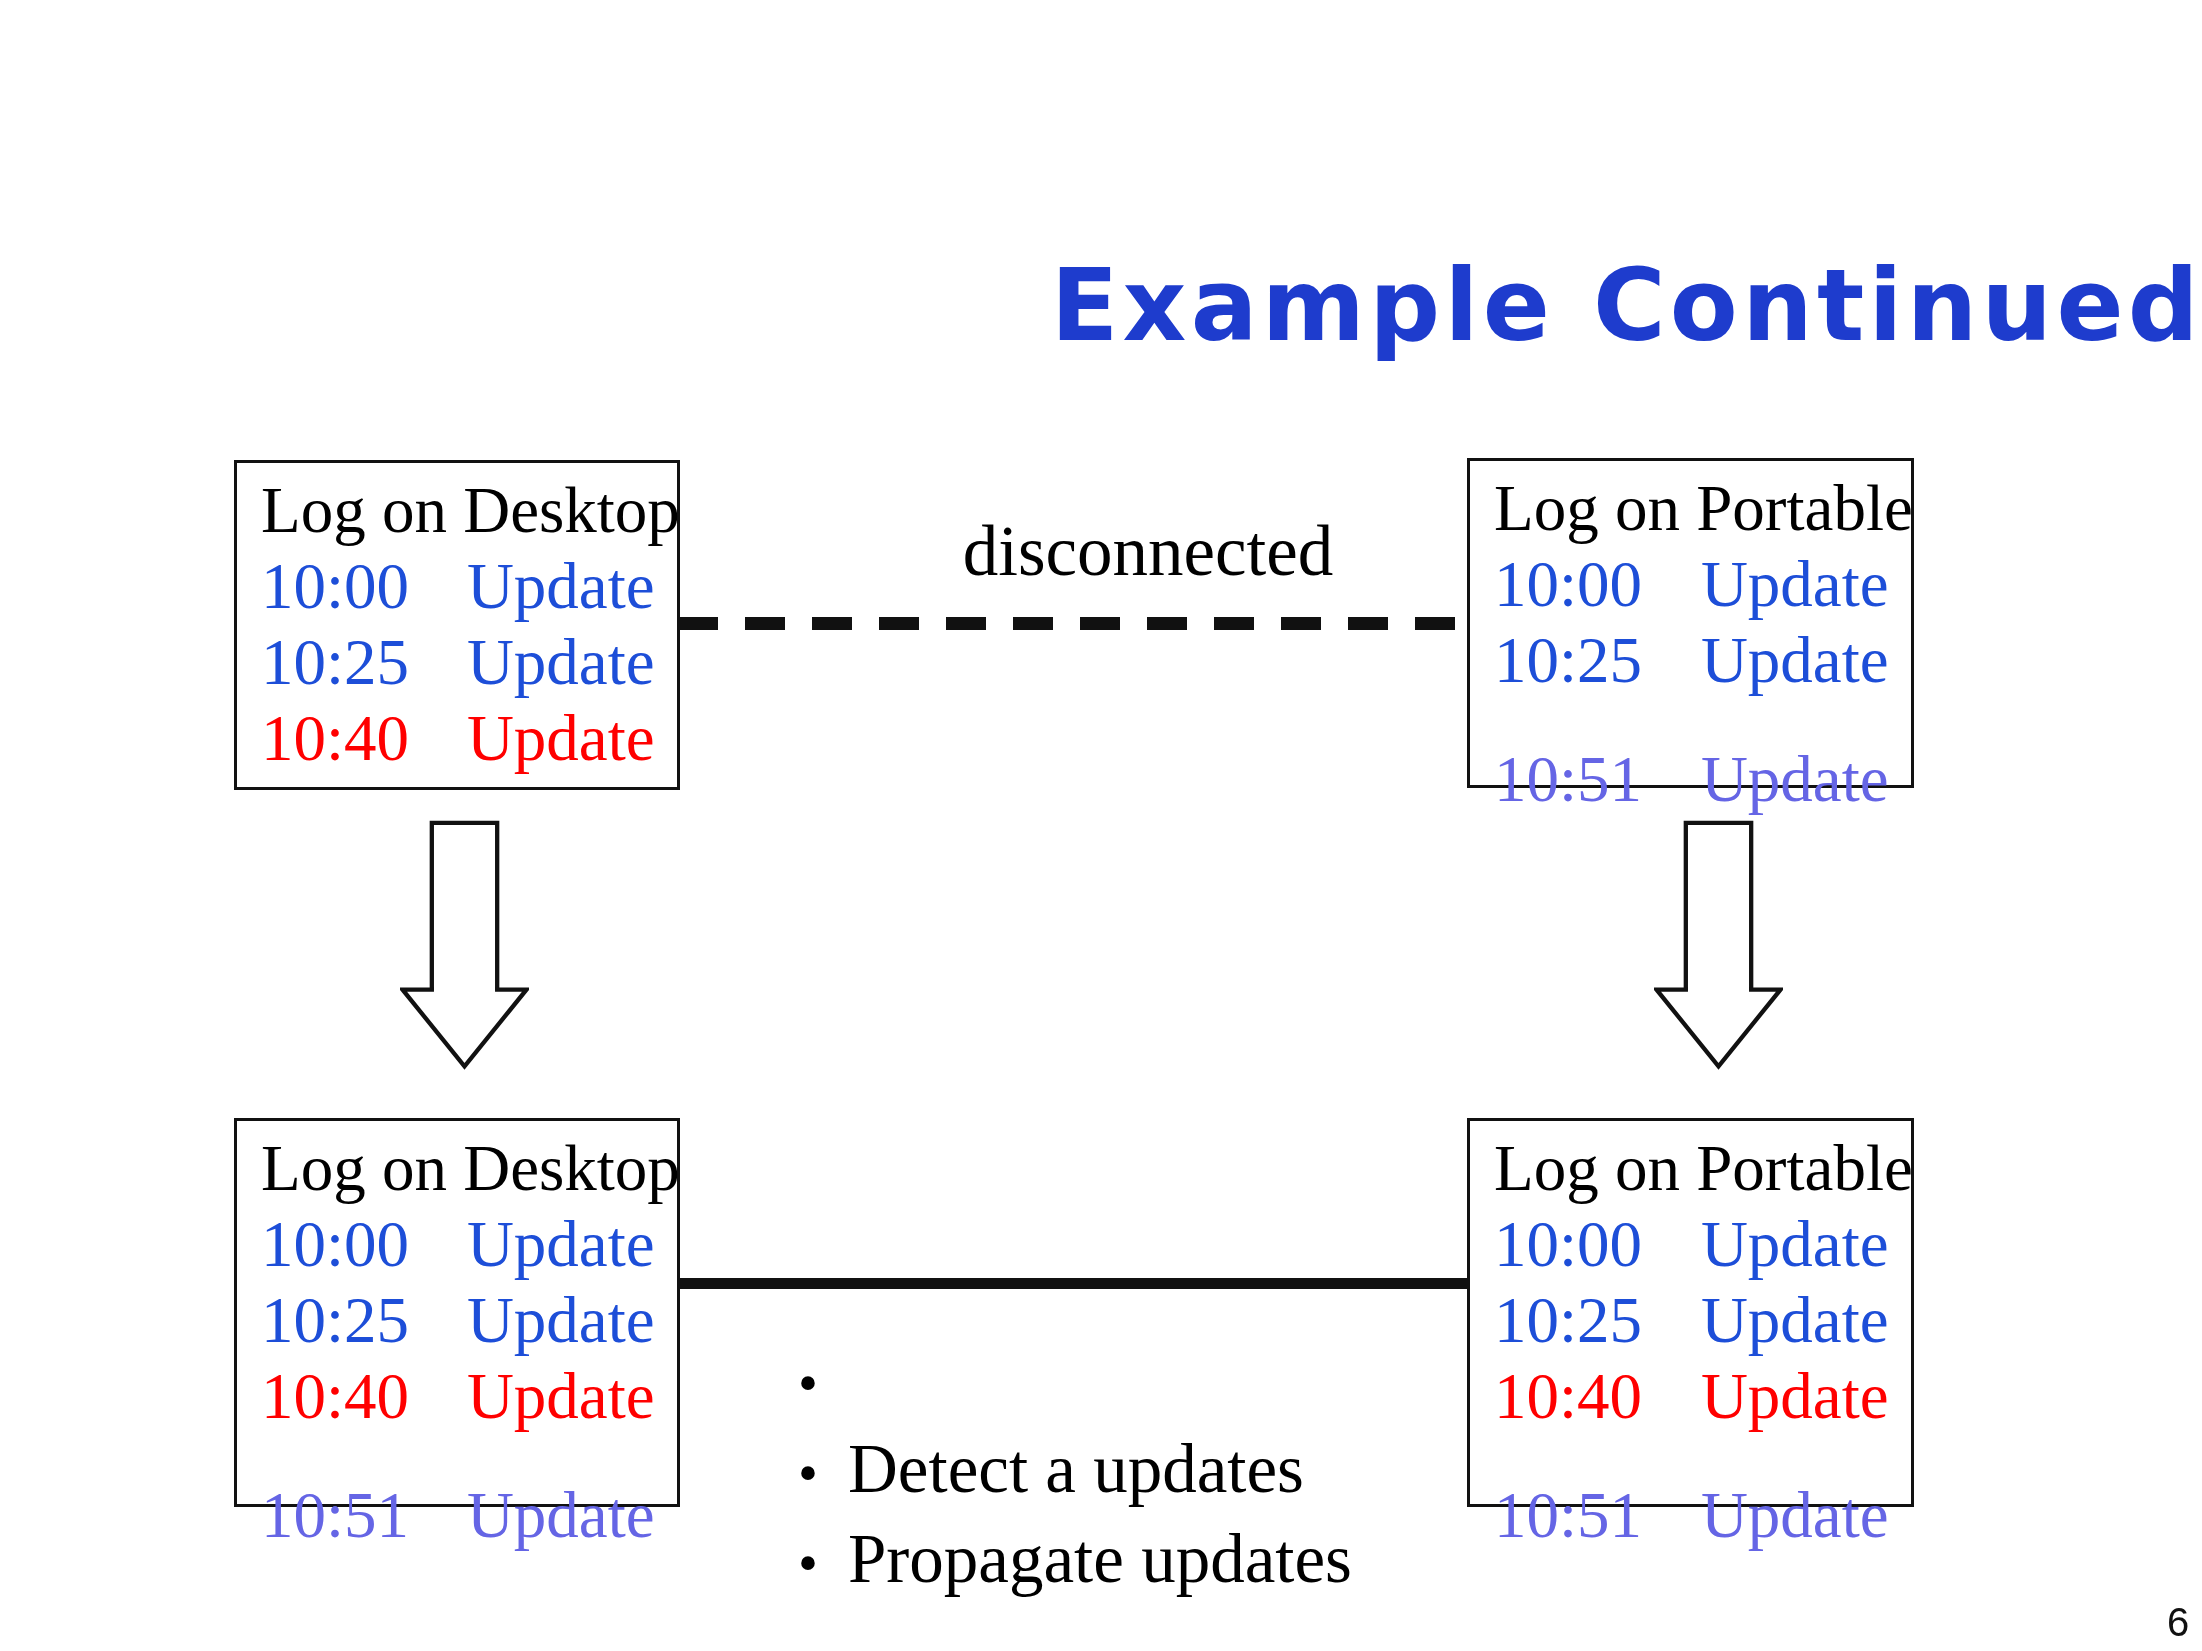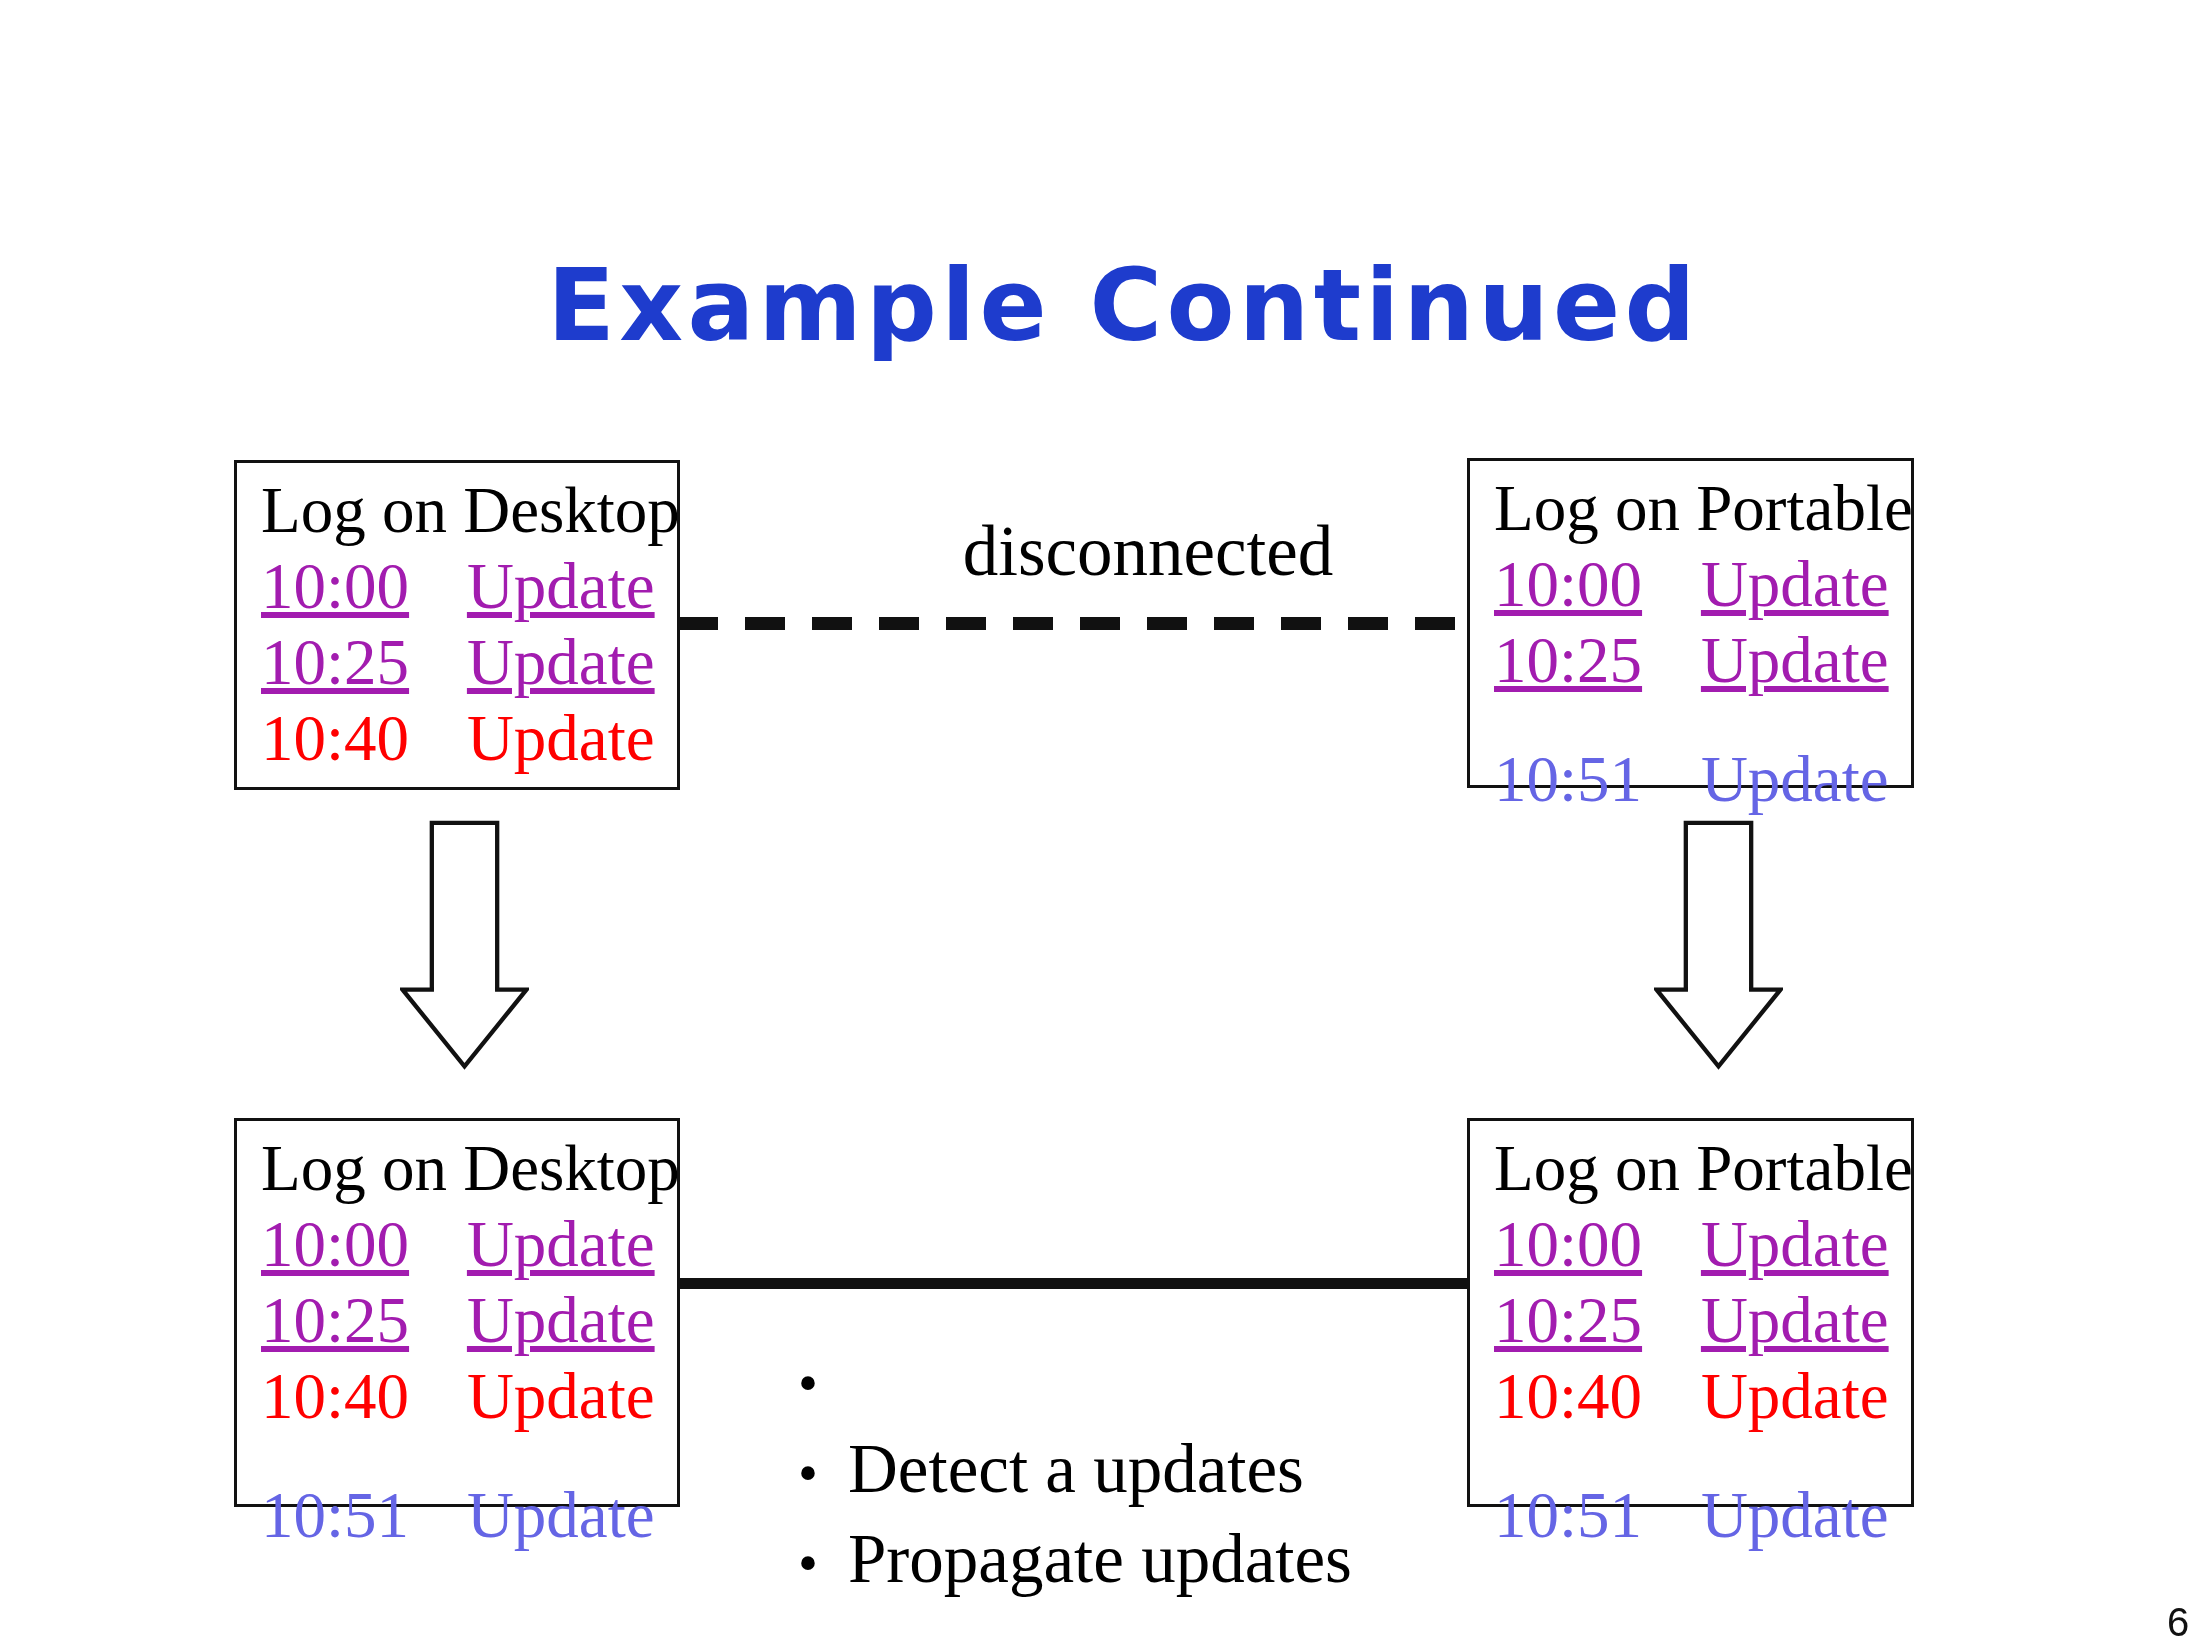--- a/index.html
+++ b/index.html
@@ -10,21 +10,21 @@
     background: #ffffff;
     overflow: hidden;
     font-family: "Liberation Serif", serif;
     color: #000;
   }
 
   .title {
     position: absolute;
     left: 0; right: 0;
     top: 248px;
-    text-align: center;
+    text-align: right;
     font-family: "DejaVu Sans", sans-serif;
     font-weight: bold;
     font-size: 99px;
     letter-spacing: 4.3px;
     color: var(--color-title, #1e3ccd);
     white-space: nowrap;
     padding-left: 44px;
   }
 
   .log-box {
@@ -39,21 +39,21 @@
   }
   .log-box.top-left     { left: 234px;  top: 460px;  width: 446px; height: 330px; }
   .log-box.top-right    { left: 1467px; top: 458px;  width: 447px; height: 330px; }
   .log-box.bottom-left  { left: 234px;  top: 1118px; width: 446px; height: 389px; }
   .log-box.bottom-right { left: 1467px; top: 1118px; width: 447px; height: 389px; }
 
   .log-header { display: block; }
   .log-row { display: flex; justify-content: space-between; }
   .log-row .action { text-align: right; }
 
-  [data-tone="black"] { color: #a21caf; text-decoration: underline; }
+  [data-tone="black"] { color: #1d4ed8; }
   [data-tone="red"]   { color: var(--color-red, #ff0000); font-family: Liberation Serif, serif; }
   [data-tone="blue"]  { color: var(--color-blue, #6565e5); margin-top: 43px; }
 
   .link-label {
     position: absolute;
     left: 678px;
     width: 940px;
     text-align: center;
     font-size: 71px;
     line-height: 71px;

